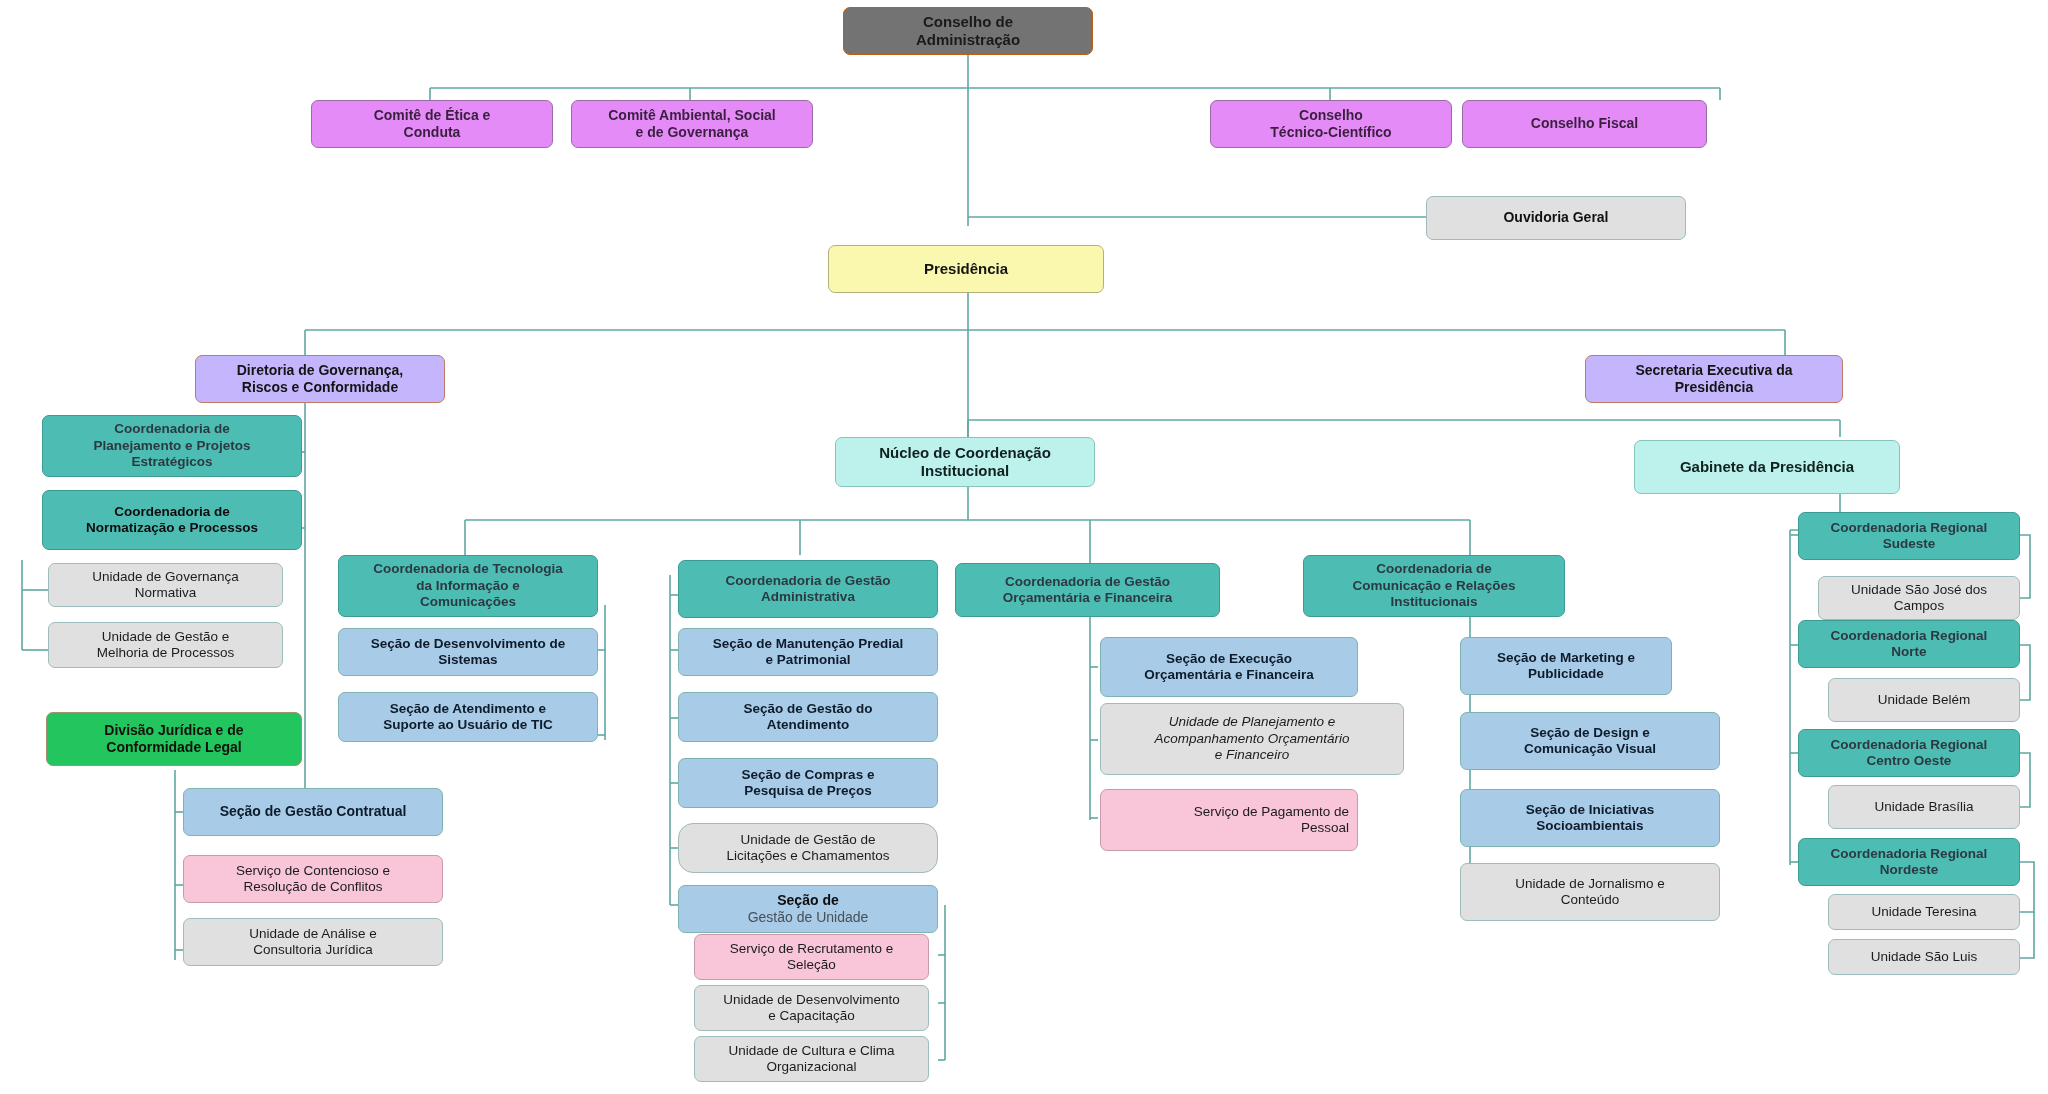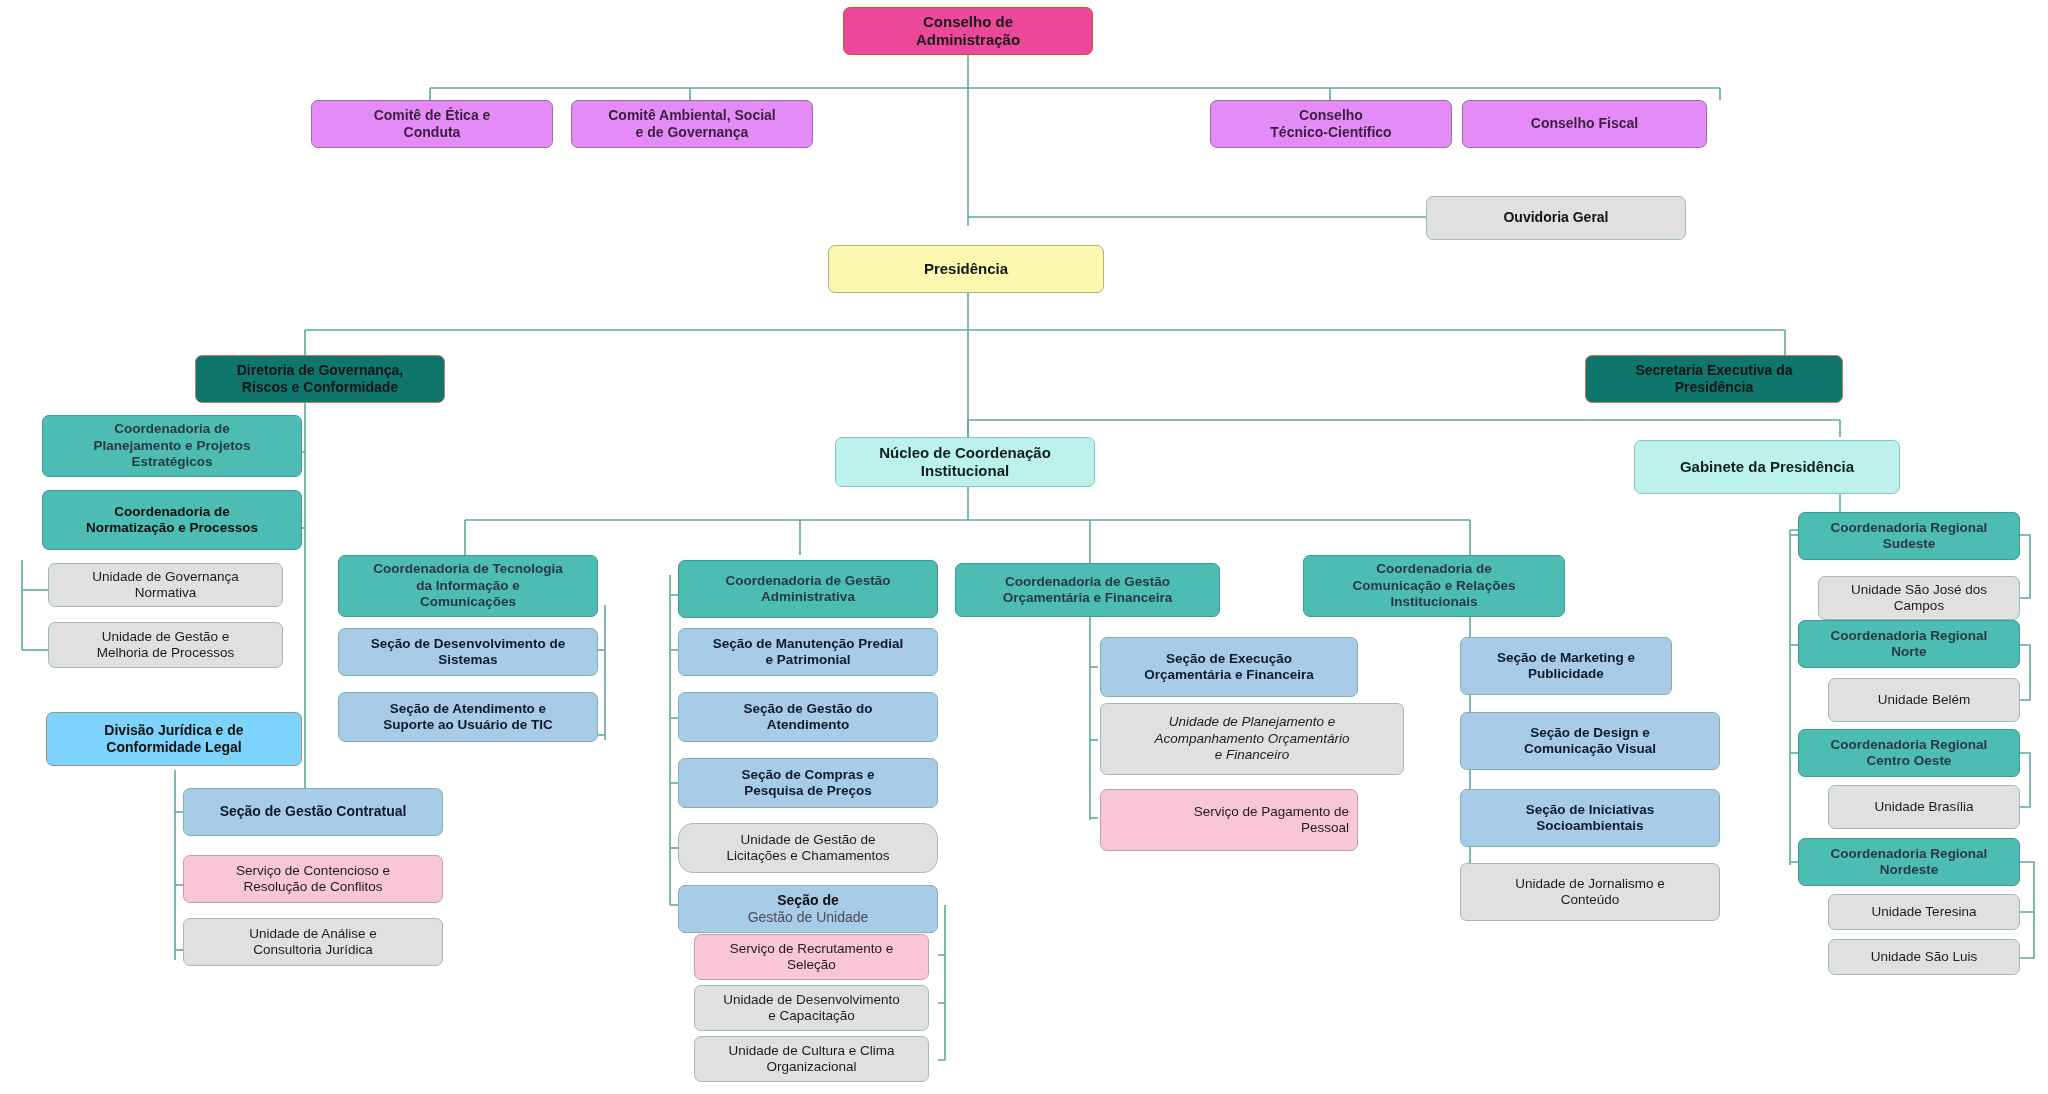--- a/index.html
+++ b/index.html
@@ -17,32 +17,32 @@
     border:1px solid #7fb3b0;
     display:flex;align-items:center;justify-content:center;
     text-align:center;
     padding:4px 8px;
     line-height:1.22;
     z-index:3;
   }
   .node span{display:block;width:100%;}
 
   
-  .c-orange  {background:#ec4899;border-color:#c05f12;color:#1a1a1a;font-weight:bold;}
+  .c-orange  {background:#737373;border-color:#c05f12;color:#1a1a1a;font-weight:bold;}
   .c-violet  {background:#E48BF7;border-color:#9d6aa8;color:#3a1f3f;font-weight:bold;}
   .c-gray    {background:#E0E0E0;border-color:#9dbcbb;color:#1c1c1c;font-weight:normal;}
   .c-graybold{background:#E0E0E0;border-color:#9dbcbb;color:#111;font-weight:bold;}
   .c-yellow  {background:#FAF8AE;border-color:#b3b07a;color:#141414;font-weight:bold;}
-  .c-salmon  {background:#0f766e;border-color:#c27a62;color:#141414;font-weight:bold;}
+  .c-salmon  {background:#c4b5fd;border-color:#c27a62;color:#141414;font-weight:bold;}
   .c-teal    {background:#4DBDB4;border-color:#3b9a92;color:#2b3a42;font-weight:bold;}
   .c-tealblk {background:#4DBDB4;border-color:#3b9a92;color:#0d0d0d;font-weight:bold;}
   .c-mint    {background:#BDF2EC;border-color:#86c4bd;color:#10201f;font-weight:bold;}
   .c-blue    {background:#A8CBE8;border-color:#7fb3b0;color:#0d1b2a;font-weight:bold;}
   .c-pink    {background:#F8C6D8;border-color:#c79bab;color:#1c1c1c;font-weight:normal;}
-  .c-khaki   {background:#7dd3fc;border-color:#a1916e;color:#12100a;font-weight:bold;}
+  .c-khaki   {background:#22c55e;border-color:#a1916e;color:#12100a;font-weight:bold;}
 
   .fs15{font-size:15px;}
   .fs14{font-size:14px;}
   .fs13p5{font-size:13.5px;}
 
   .mix-b{font-weight:bold;color:#0d0d0d;}
   .mix-n{font-weight:normal;color:#4a4f55;}
 </style>
 </head>
 <body>

